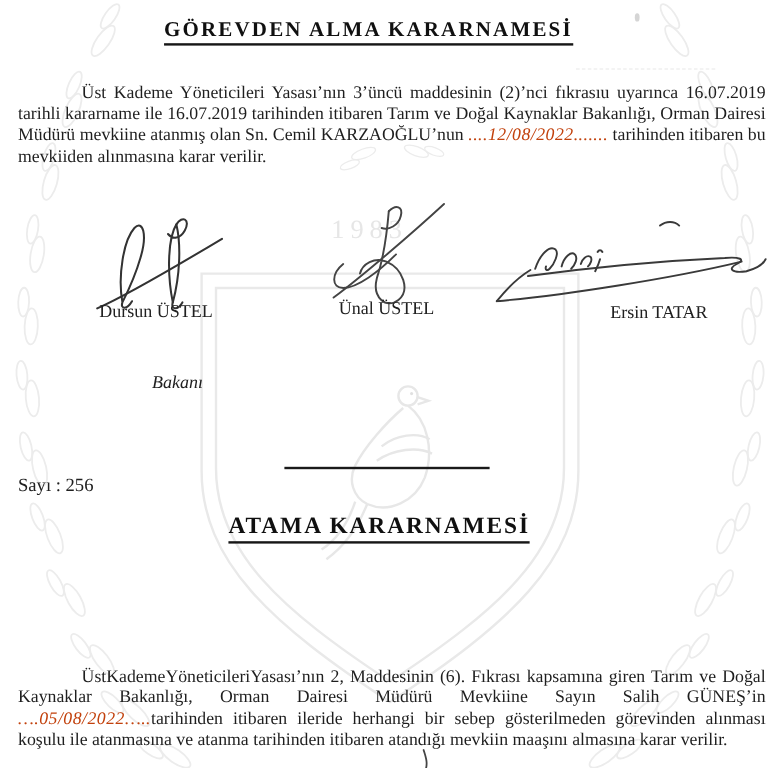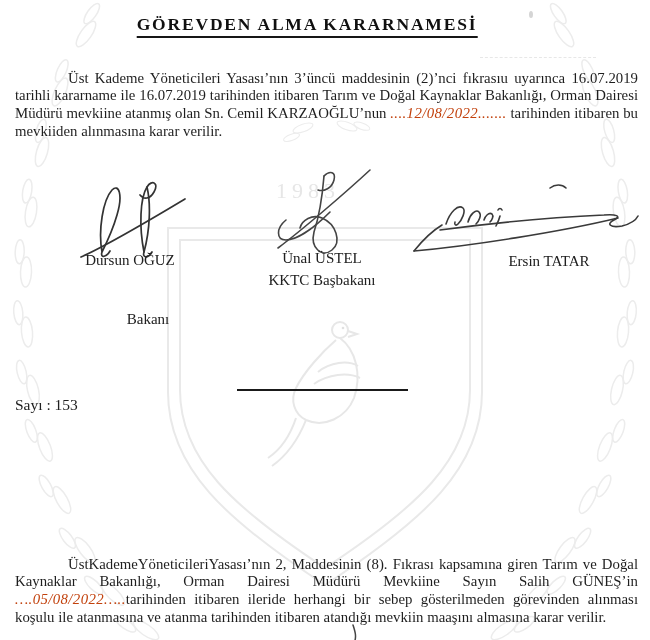--- a/index.html
+++ b/index.html
@@ -147,33 +147,33 @@
         <path d="M36,44 C40,32 48,24 53,28 C56,31 52,40 48,44 C46,46 44,45 45,42"></path>
         <path d="M58,42 C60,34 66,29 69,32 C72,35 69,41 66,44"></path>
         <path d="M74,40 C75,36 79,32 82,34 C84,36 82,40 80,42"></path>
         <path d="M88,30 C89,28 91,28 92,30 M90,36 C89,40 87,44 86,46"></path>
         <path d="M30,50 C90,42 150,37 194,35 C206,34 212,36 204,40 C196,44 200,48 212,46 C220,44 226,40 228,36"></path>
         <path d="M4,71 C12,61 22,51 32,45"></path>
         <path d="M4,71 C60,66 150,52 208,38"></path>
       </g>
     </svg>
 
-    <div class="sig-text" style="left:130px;top:248px;">Dursun OĞUZ</div>
-    <div class="sig-text" style="left:148px;top:307px;">Bakanı</div>
+    <div class="sig-text" style="left:130px;top:248px;">Dursun ÜSTEL</div>
+    <div class="sig-text" style="left:148px;top:307px;font-style:italic;">Bakanı</div>
 
     <div class="sig-text" style="left:322px;top:246px;">Ünal ÜSTEL</div>
-    <div class="sig-text" style="left:322px;top:268px;">KKTC Başbakanı</div>
 
     <div class="sig-text" style="left:549px;top:249px;">Ersin TATAR</div>
 
     <div class="divider"></div>
-    <div class="ref-number">Sayı : 153</div>
+    <div class="ref-number">Sayı : 256</div>
 
+    <div class="doc-title title-2" style="transform:translateX(-50%);">ATAMA KARARNAMESİ</div>
 
-    <p class="para para-2"><span>ÜstKademeYöneticileriYasası’nın 2, Maddesinin (8). Fıkrası kapsamına giren Tarım ve Doğal Kaynaklar Bakanlığı, Orman Dairesi Müdürü Mevkiine Sayın Salih GÜNEŞ’in</span>
+    <p class="para para-2"><span>ÜstKademeYöneticileriYasası’nın 2, Maddesinin (6). Fıkrası kapsamına giren Tarım ve Doğal Kaynaklar Bakanlığı, Orman Dairesi Müdürü Mevkiine Sayın Salih GÜNEŞ’in</span>
       <span class="handwritten">….05/08/2022…..</span><span>tarihinden itibaren ileride herhangi bir sebep gösterilmeden görevinden alınması koşulu ile atanmasına ve atanma tarihinden itibaren atandığı mevkiin maaşını almasına karar verilir.</span></p>
 
     <svg class="sig-svg" style="left:348px;top:620px;" width="14" height="20" viewBox="0 0 14 20">
       <path d="M5,1 C7,7 9,13 6,19" fill="none" stroke="#444444" stroke-width="1.5" stroke-linecap="round"></path>
     </svg>
 
   </div>
 </div>
 
 </body></html>

